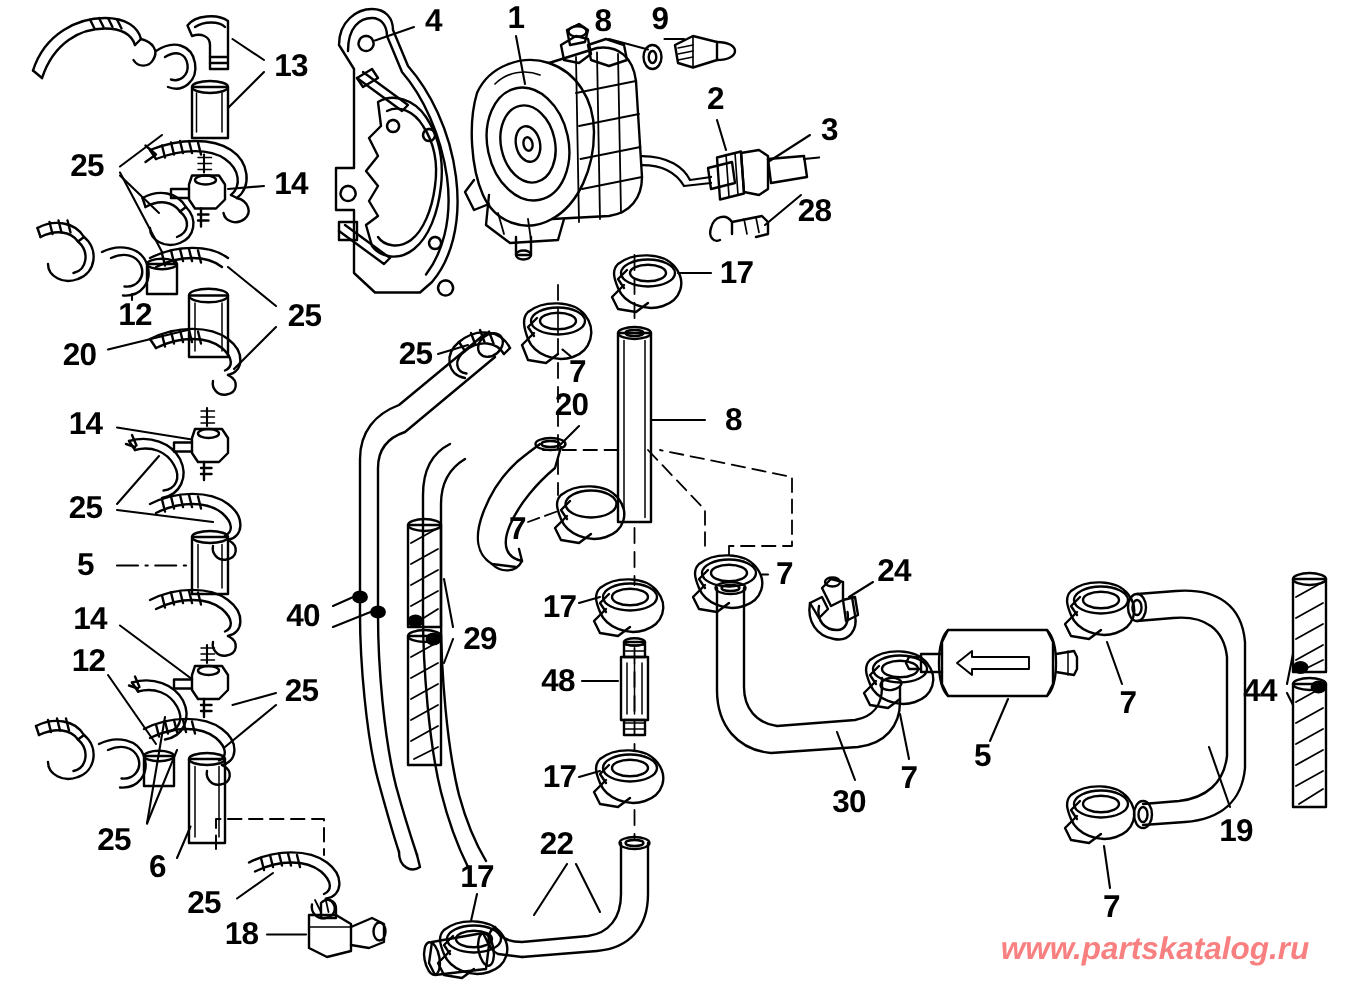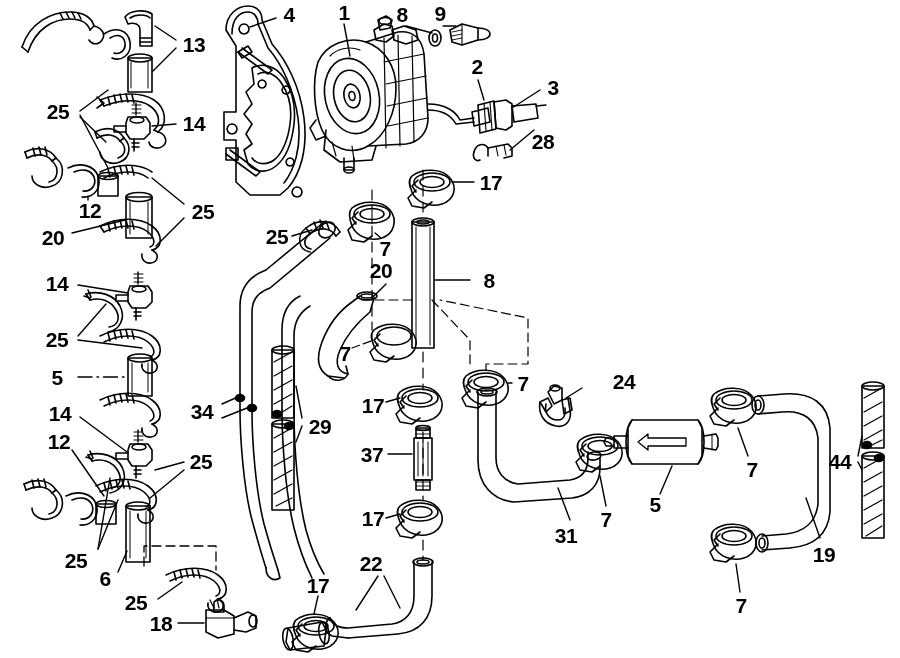--- a/index.html
+++ b/index.html
@@ -633,39 +633,40 @@
       <div class="callout" style="left: 203px; top: 211px;">25</div>
       <div class="callout" style="left: 53px; top: 237px;">20</div>
       <div class="callout" style="left: 277px; top: 236px;">25</div>
       <div class="callout" style="left: 385px; top: 248px;">7</div>
       <div class="callout" style="left: 381px; top: 270px;">20</div>
       <div class="callout" style="left: 489px; top: 280px;">8</div>
       <div class="callout" style="left: 57px; top: 283px;">14</div>
       <div class="callout" style="left: 57px; top: 339px;">25</div>
       <div class="callout" style="left: 345px; top: 353px;">7</div>
       <div class="callout" style="left: 57px; top: 377px;">5</div>
-      <div class="callout" style="left: 596px; top: 381px; margin-left: 28px;">24</div>
+      <div class="callout" style="left: 596px; top: 381px;">24</div>
       <div class="callout" style="left: 523px; top: 383px;">7</div>
       <div class="callout" style="left: 373px; top: 405px;">17</div>
-      <div class="callout" style="left: 202px; top: 411px;">34</div>
+      <div class="callout" style="left: 202px; top: 411px;">40</div>
       <div class="callout" style="left: 60px; top: 413px;">14</div>
       <div class="callout" style="left: 320px; top: 426px; text-align: center;">29</div>
       <div class="callout" style="left: 59px; top: 441px;">12</div>
-      <div class="callout" style="left: 372px; top: 454px;">37</div>
+      <div class="callout" style="left: 372px; top: 454px;">48</div>
       <div class="callout" style="left: 201px; top: 461px;">25</div>
       <div class="callout" style="left: 752px; top: 469px;">7</div>
       <div class="callout" style="left: 840px; top: 461px;">44</div>
       <div class="callout" style="left: 655px; top: 504px;">5</div>
       <div class="callout" style="left: 606px; top: 519px;">7</div>
       <div class="callout" style="left: 373px; top: 518px;">17</div>
-      <div class="callout" style="left: 566px; top: 535px;">31</div>
+      <div class="callout" style="left: 566px; top: 535px;">30</div>
       <div class="callout" style="left: 824px; top: 554px;">19</div>
       <div class="callout" style="left: 76px; top: 560px;">25</div>
       <div class="callout" style="left: 105px; top: 578px;">6</div>
       <div class="callout" style="left: 371px; top: 563px;">22</div>
       <div class="callout" style="left: 136px; top: 602px;">25</div>
       <div class="callout" style="left: 318px; top: 585px;">17</div>
       <div class="callout" style="left: 161px; top: 623px;">18</div>
       <div class="callout" style="left: 741px; top: 605px;">7</div>
     </div>
 
+  <div id="watermark" style="left: 770px; top: 633px; color: rgb(249, 128, 128);">www.partskatalog.ru</div>
 
 </div>
 
 </body></html>

